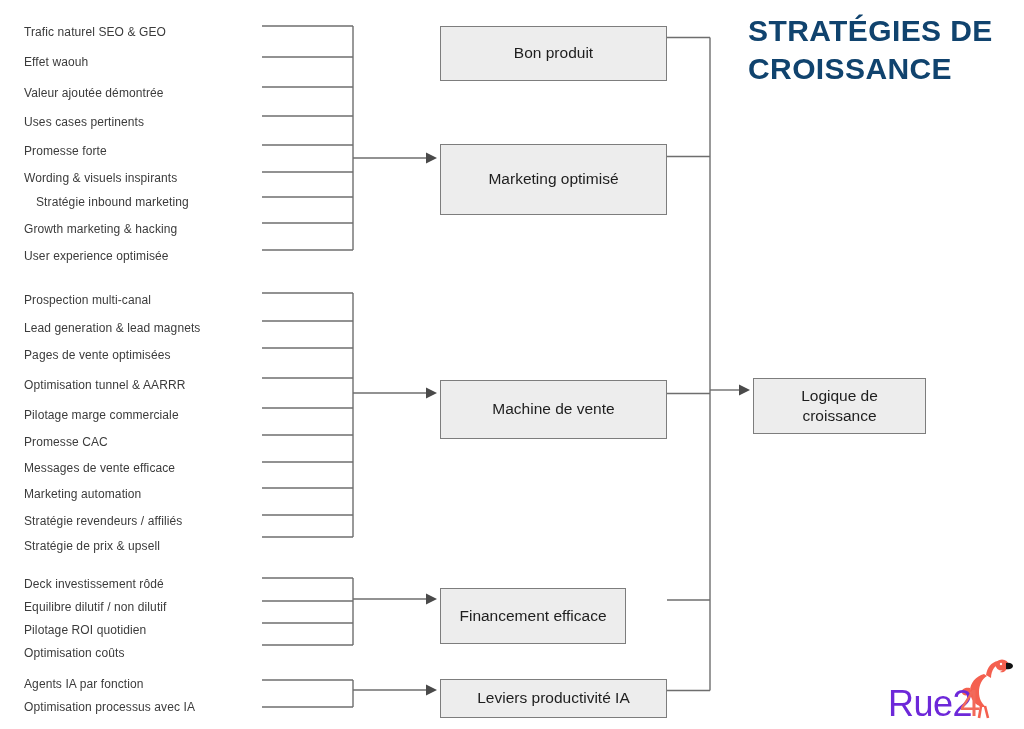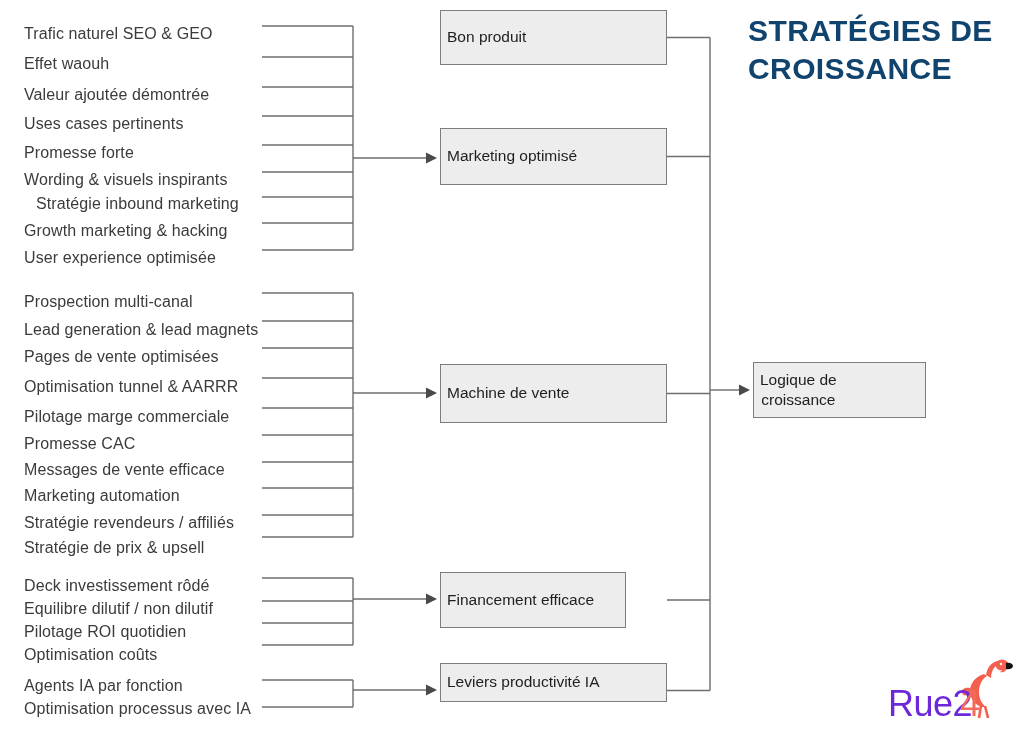--- a/index.html
+++ b/index.html
@@ -15,21 +15,21 @@
     width: 1024px;
     height: 729px;
     background: #ffffff;
     overflow: hidden;
   }
 
   
   .item-label {
     position: absolute;
     font-family: "Liberation Sans", sans-serif;
-    font-size: 16px;
+    font-size: 12px;
     color: #3b3b3b;
     white-space: nowrap;
     letter-spacing: 0.1px;
     line-height: 1;
   }
 
   
   #wires {
     position: absolute;
     left: 0;
@@ -40,26 +40,28 @@
   }
 
   
   .node-box {
     position: absolute;
     box-sizing: border-box;
     background: #ededed;
     border: 1.3px solid #7d7d7d;
     display: flex;
     align-items: center;
+    justify-content: center;
     text-align: center;
     font-family: "Liberation Sans", sans-serif;
     font-size: 15.5px;
     color: #1e1e1e;
     line-height: 1.32;
     padding: 2px 6px;
+    margin-top: 16px;
   }
 
   
   #title {
     position: absolute;
     left: 748px;
     top: 12px;
     width: 276px;
     font-family: "Liberation Sans", sans-serif;
     font-weight: bold;
@@ -188,21 +190,21 @@
       <div class="item-label" style="left: 24px; top: 624px;">Pilotage ROI quotidien</div>
       <div class="item-label" style="left: 24px; top: 647px;">Optimisation coûts</div>
       <div class="item-label" style="left: 24px; top: 678px;">Agents IA par fonction</div>
       <div class="item-label" style="left: 24px; top: 701px;">Optimisation processus avec IA</div>
     </div>
 
   <div id="boxes">
       <div class="node-box" style="left: 440px; top: 10px; width: 227px; height: 55px;">
         <span>Bon produit</span>
       </div>
-      <div class="node-box" style="left: 440px; top: 128px; width: 227px; height: 57px;">
+      <div class="node-box" style="left: 440px; top: 128px; width: 227px; height: 71px;">
         <span>Marketing optimisé</span>
       </div>
       <div class="node-box" style="left: 440px; top: 364px; width: 227px; height: 59px;">
         <span>Machine de vente</span>
       </div>
       <div class="node-box" style="left: 440px; top: 572px; width: 186px; height: 56px;">
         <span>Financement efficace</span>
       </div>
       <div class="node-box" style="left: 440px; top: 663px; width: 227px; height: 39px;">
         <span>Leviers productivité IA</span>

